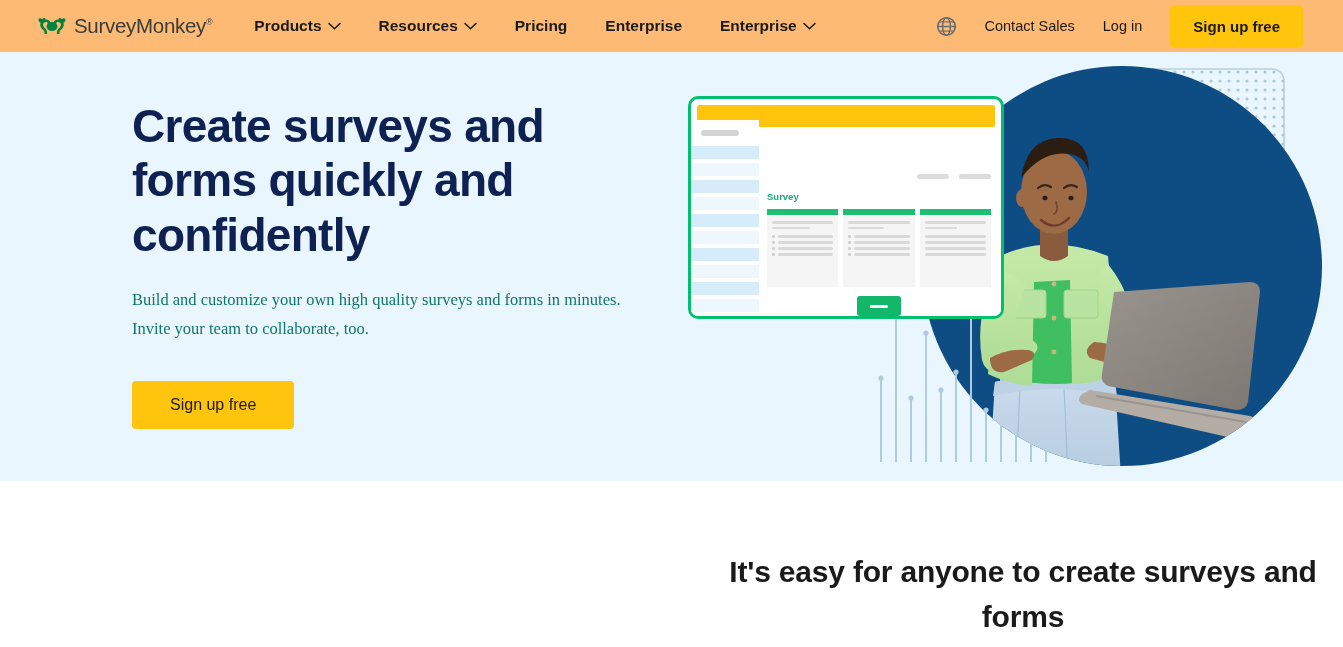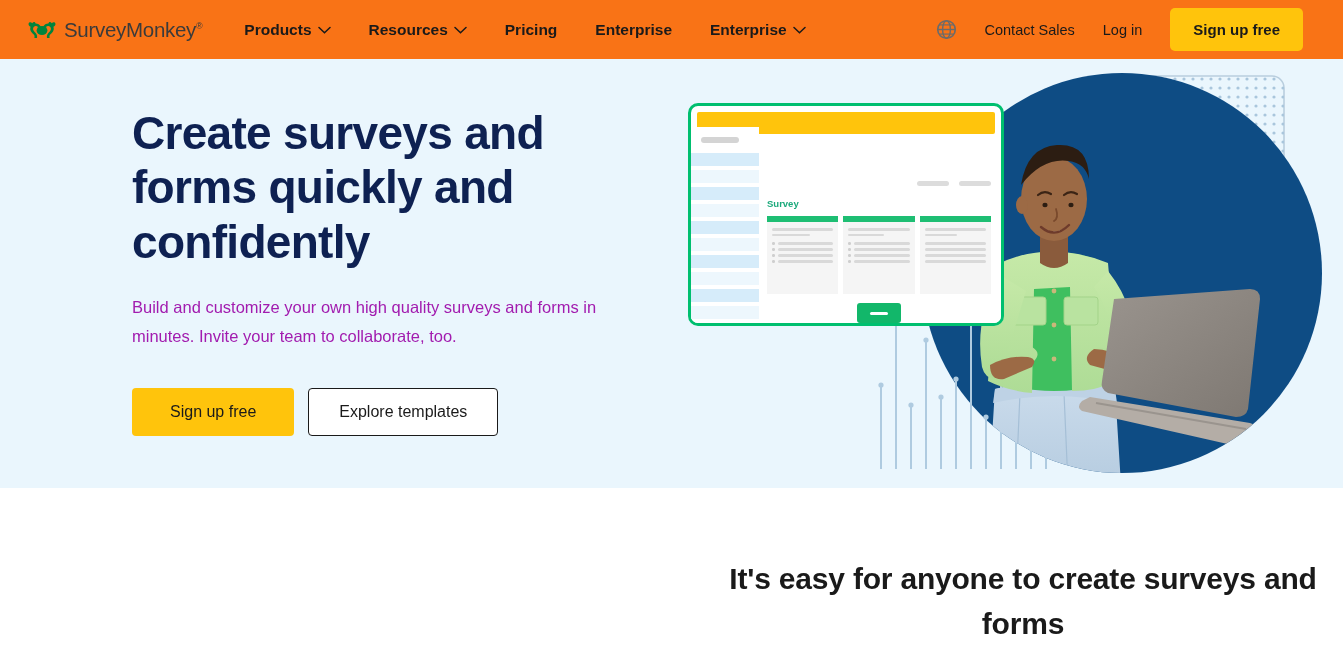--- a/index.html
+++ b/index.html
@@ -5,25 +5,25 @@
   * { box-sizing: border-box; margin: 0; padding: 0; }
   html, body {
     width: 1343px; height: 647px;
     font-family: "Liberation Sans", sans-serif;
     background: #ffffff;
     overflow: hidden;
   }
 
   
   .header {
-    height: 59px;
-    background: #f97316;
+    height: 52px;
+    background: #fdba74;
     display: flex;
     align-items: center;
-    padding: 0 40px 0 28px;
+    padding: 0 40px 0 38px;
     position: relative;
     z-index: 20;
   }
   .logo-wrap {
     display: flex; align-items: center; gap: 8px;
     margin-right: 42px;
   }
   .logo-mark { width: 28px; height: 22px; display: block; }
   .logo-text {
     font-size: 20.5px; font-weight: 500; color: #3b3b3b;
@@ -64,21 +64,21 @@
   }
   .hero-text {
     position: absolute; left: 132px; top: 47px; width: 530px;
   }
   .hero-h1 {
     font-size: 46px; font-weight: 700; color: #0E2152;
     line-height: 1.18; letter-spacing: -0.7px;
   }
   .hero-sub {
     margin-top: 24px;
-    font-size: 16.5px; color: #a21caf; line-height: 1.75; max-width: 515px;
+    font-size: 16.5px; color: #0f766e; line-height: 1.75; max-width: 515px; font-family: Liberation Serif, serif;
   }
   .hero-ctas { margin-top: 37px; display: flex; gap: 14px; }
   .btn-primary {
     background: #FFC40C; color: #1a1a1a;
     font-size: 16px; font-weight: 400;
     border: none; border-radius: 4px;
     padding: 15px 38px; cursor: pointer; font-family: inherit;
   }
   .btn-secondary {
     background: #ffffff; color: #1a1a1a;
@@ -191,21 +191,20 @@
   </div>
 </div>
 
 <div class="hero">
 
   <div class="hero-text">
     <h1 class="hero-h1">Create surveys and forms quickly and confidently</h1>
     <p class="hero-sub">Build and customize your own high quality surveys and forms in minutes. Invite your team to collaborate, too.</p>
     <div class="hero-ctas">
       <button class="btn-primary">Sign up free</button>
-      <button class="btn-secondary">Explore templates</button>
     </div>
   </div>
 
   <div class="hero-art">
 
     <svg class="art-svg" width="683" height="429" viewBox="0 0 683 429">
       <defs>
         <pattern id="dotgrid" width="9" height="9" patternUnits="userSpaceOnUse">
           <circle cx="2" cy="2" r="1.6" fill="#A9C6DC"></circle>
         </pattern>

